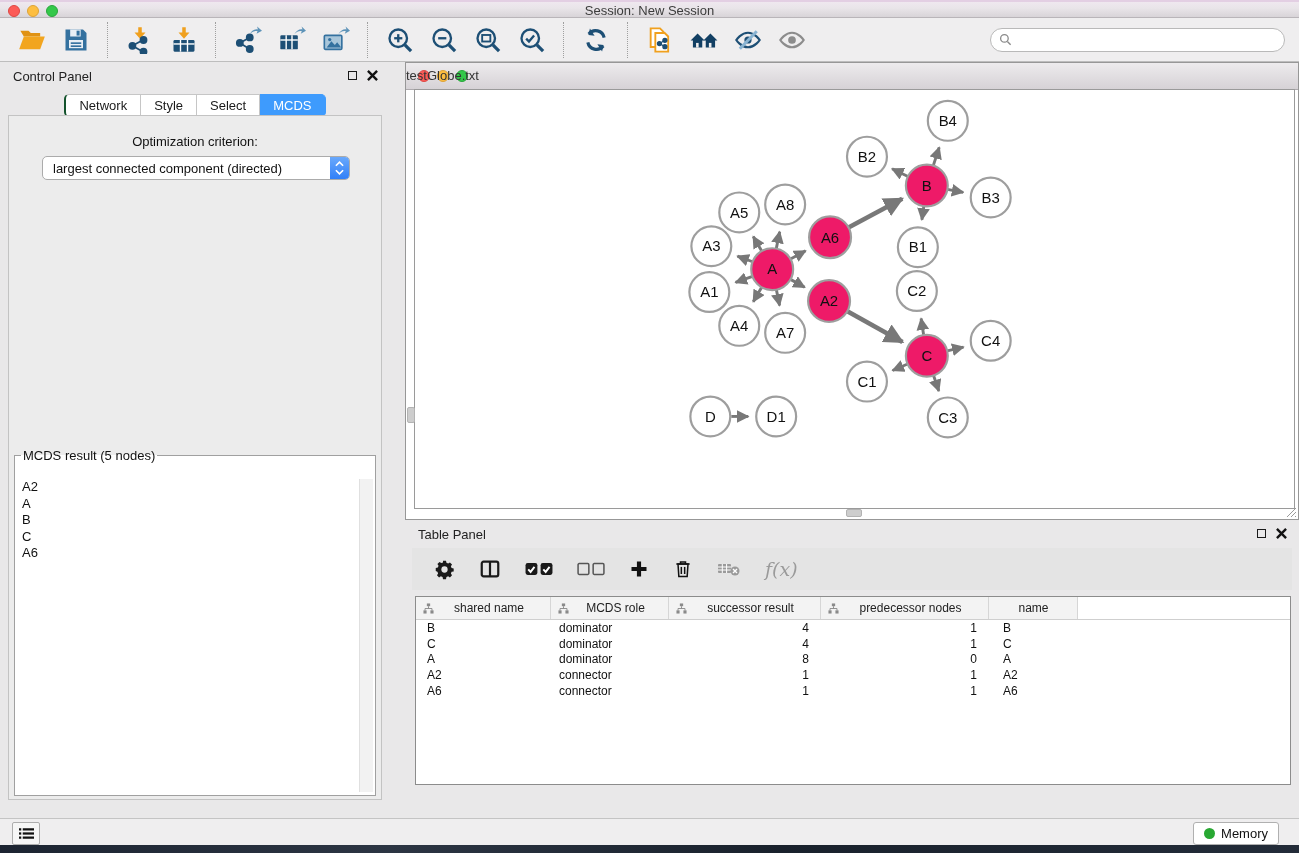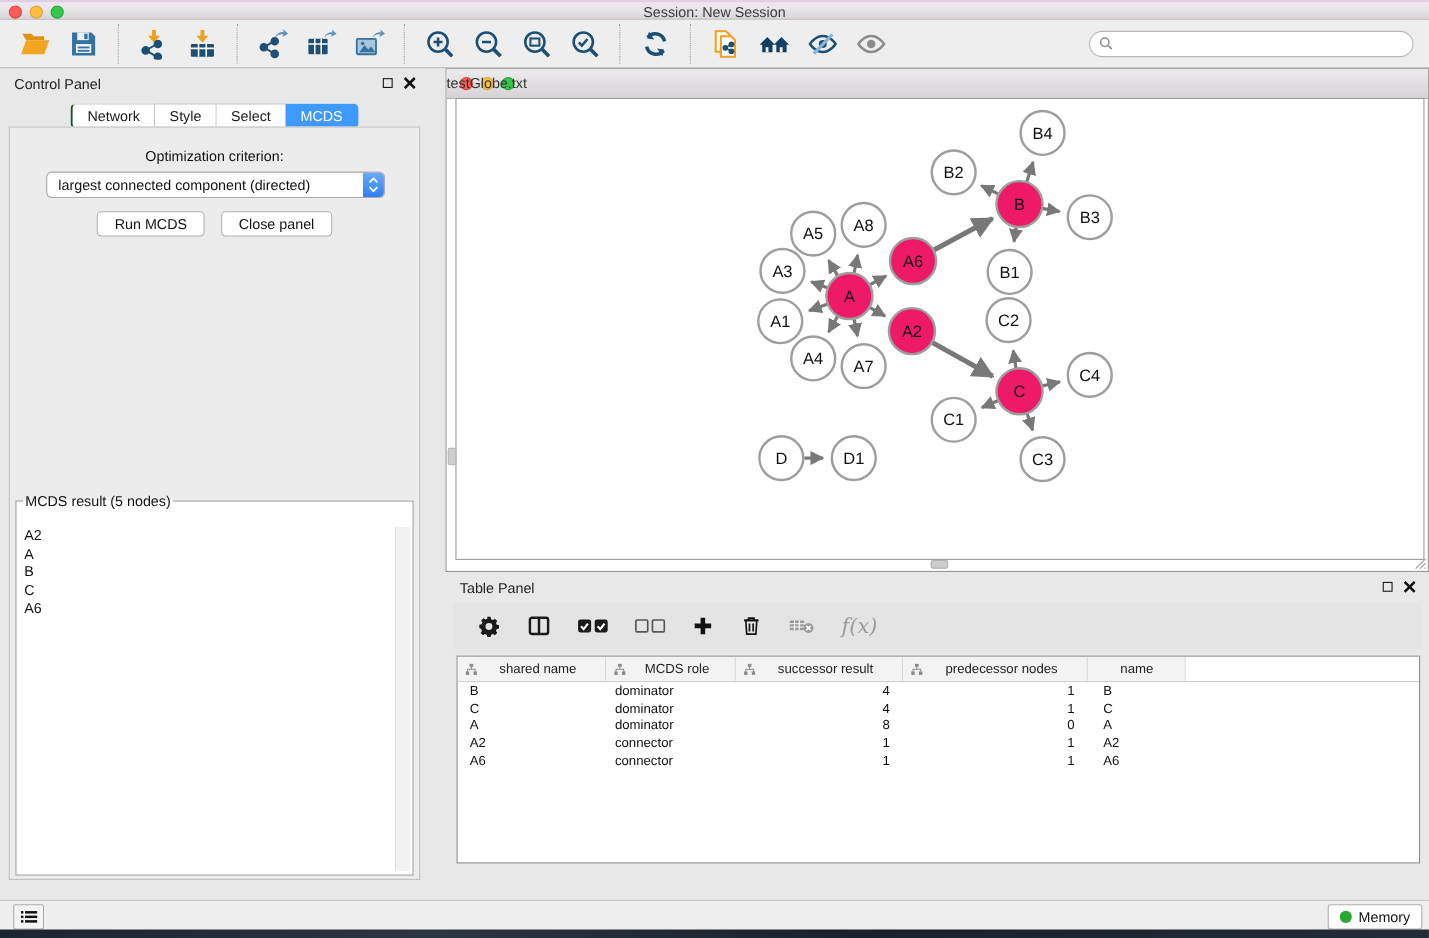--- a/index.html
+++ b/index.html
@@ -92,21 +92,21 @@
   .td.num{text-align:right;padding-right:12px;}
   .td.c4{padding-left:14px;}
   .td.fill{flex:1;}
   .c0{width:135px;}.c1{width:118px;}.c2{width:152px;}.c3{width:168px;}.c4{width:89px;}
   .tp-tabs{position:absolute;left:0;right:0;bottom:6px;text-align:center;}
   
   .statusbar{position:absolute;left:0;top:818px;width:100%;height:27px;background:#efeeef;
     border-top:1px solid #c4c4c4;box-sizing:border-box;}
   .menu-btn{position:absolute;left:12px;top:3px;width:26px;height:21px;background:#f6f6f6;
     border:1px solid #adadad;border-radius:2px;display:flex;align-items:center;justify-content:center;}
-  .memory-btn{position:absolute;right:6px;top:3px;height:21px;background:#fff;border:1px solid #b0b0b0;
+  .memory-btn{position:absolute;right:20px;top:3px;height:21px;background:#fff;border:1px solid #b0b0b0;
     border-radius:3px;display:flex;align-items:center;gap:6px;padding:0 10px;font-size:13px;color:#111;}
   .memory-dot{width:11px;height:11px;border-radius:50%;background:#28a832;}
   .desktop-strip{position:absolute;left:0;top:845px;width:100%;height:8px;
     background:linear-gradient(90deg,#1c2431 0%,#2c3543 30%,#19212c 60%,#232c39 100%);}
 </style>
 </head>
 <body>
 
 <div class="titlebar">
   <div class="lights">
@@ -300,24 +300,20 @@
     <div class="dropdown">
       <span class="value">largest connected component (directed)</span>
       <span class="stepper">
         <svg viewBox="0 0 10 6">
             <path d="M1 5l4-4 4 4" fill="none" stroke="#fff" stroke-width="1.8"></path>
           </svg>
         <svg viewBox="0 0 10 6">
             <path d="M1 1l4 4 4-4" fill="none" stroke="#fff" stroke-width="1.8"></path>
           </svg>
       </span>
-    </div>
-    <div class="cp-buttons">
-      <button class="btn">Run MCDS</button>
-      <button class="btn">Close panel</button>
     </div>
     <fieldset class="mcds-box">
       <legend>MCDS result (5 nodes)</legend>
       <div class="mcds-list" id="mcds-list">
           <div class="mcds-item">A2</div>
           <div class="mcds-item">A</div>
           <div class="mcds-item">B</div>
           <div class="mcds-item">C</div>
           <div class="mcds-item">A6</div>
         </div>

